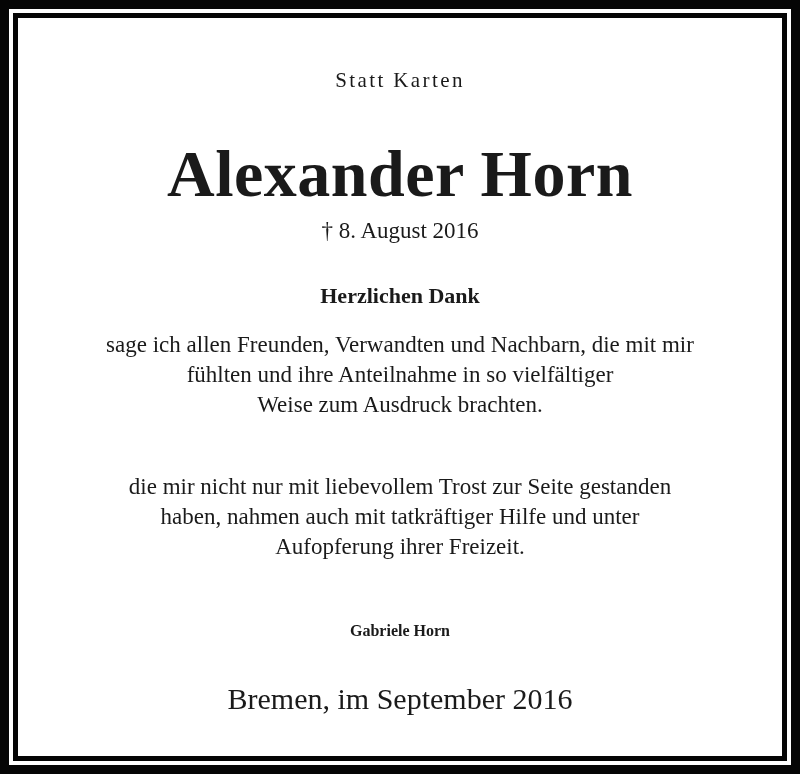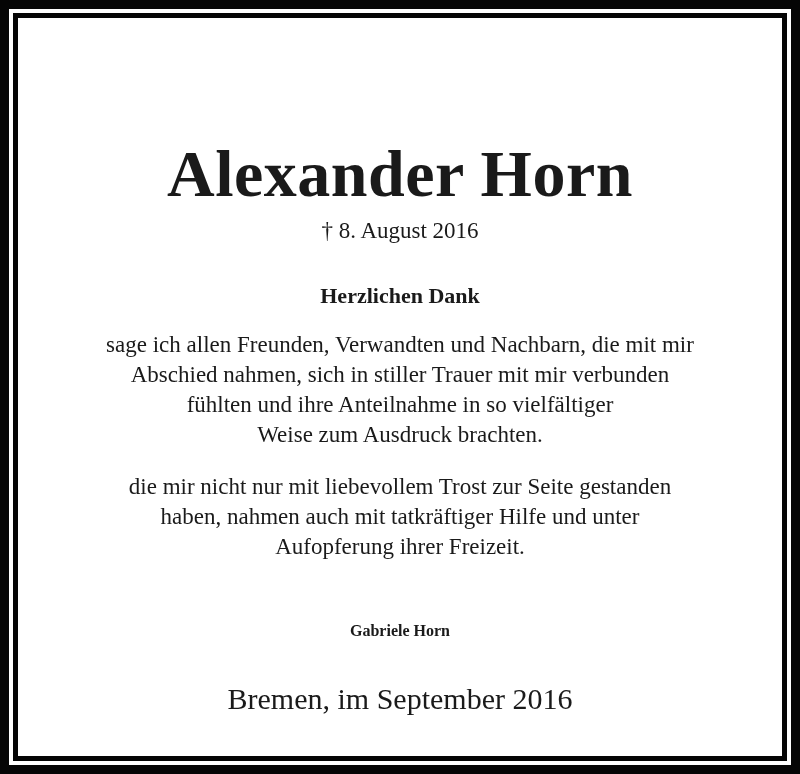--- a/index.html
+++ b/index.html
@@ -72,27 +72,27 @@
       font-size: 30px;
     }
   </style>
 </head>
 <body>
 
 <div class="outer-gap"></div>
 <div class="inner-border"></div>
 
 <div class="page">
+  <div class="line statt">Statt Karten</div>
   <div class="line name">Alexander Horn</div>
   <div class="line date">† 8. August 2016</div>
   <div class="line heading">Herzlichen Dank</div>
 
   <div class="para para1">
     <span>sage ich allen Freunden, Verwandten und Nachbarn, die mit mir</span>
-    <span>Abschied nahmen, sich in stiller Trauer mit mir verbunden</span>
     <span>fühlten und ihre Anteilnahme in so vielfältiger</span>
     <span>Weise zum Ausdruck brachten.</span>
   </div>
 
   <div class="para para2">
     <span>die mir nicht nur mit liebevollem Trost zur Seite gestanden</span>
     <span>haben, nahmen auch mit tatkräftiger Hilfe und unter</span>
     <span>Aufopferung ihrer Freizeit.</span>
   </div>
 

